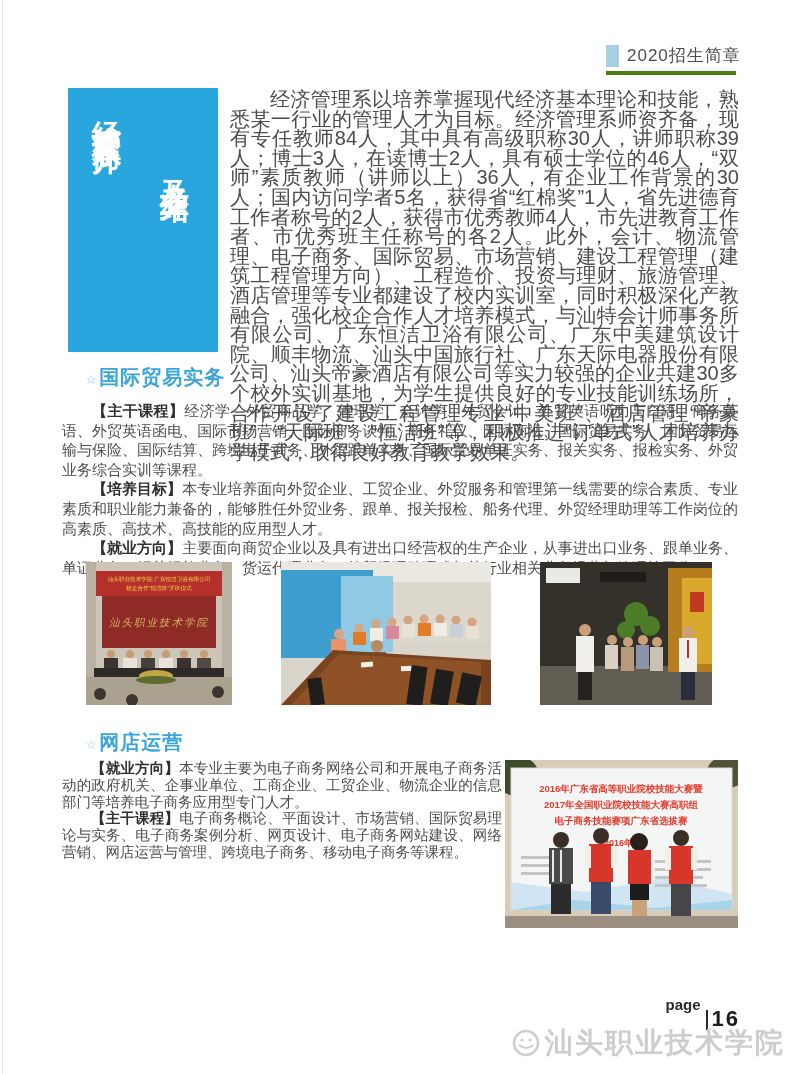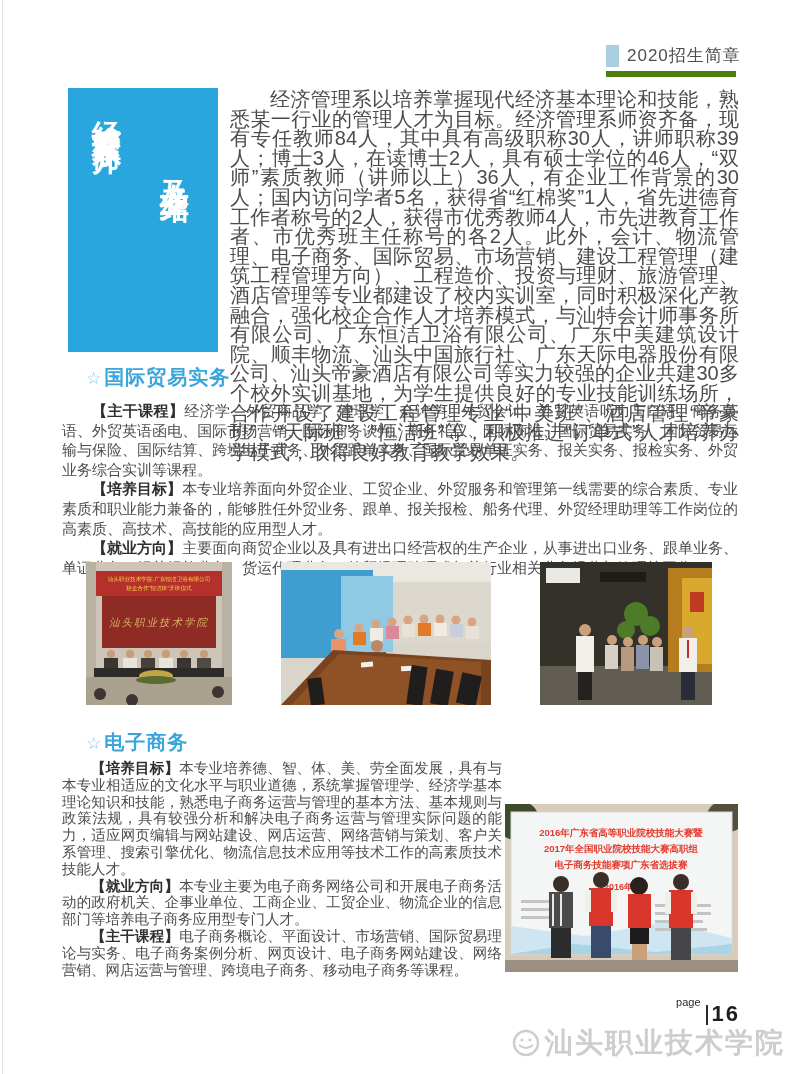--- a/index.html
+++ b/index.html
@@ -3,58 +3,58 @@
 <meta charset="utf-8">
 <style>
   html,body{margin:0;padding:0;background:#ffffff;}
   .page{
     position:relative;width:799px;height:1074px;background:#ffffff;overflow:hidden;
     font-family:"Liberation Sans",sans-serif;color:#4a4a4a;
   }
   .edge-line{position:absolute;left:2px;top:0;width:1px;height:1074px;background:#e2e2e2;}
 
   
-  .hdr{position:absolute;left:606px;top:44px;width:130px;border-bottom:6px solid #4d7c0f;padding-bottom:4px;display:flex;align-items:center;}
+  .hdr{position:absolute;left:606px;top:44px;width:130px;border-bottom:4px solid #4d7c0f;padding-bottom:4px;display:flex;align-items:center;}
   .hdr-sq{width:13px;height:22px;background:#a9cfe3;margin-right:8px;flex-shrink:0;}
   .hdr-txt{font-size:17px;color:#4e4e4e;letter-spacing:1px;white-space:nowrap;}
 
   
   .blue-box{position:absolute;left:68px;top:88px;width:150px;height:264px;background:#2aa6de;}
   .vtxt{position:absolute;writing-mode:vertical-rl;text-orientation:upright;color:#ffffff;
         font-weight:bold;font-size:29px;letter-spacing:4px;line-height:1;}
   .vtxt.c1{left:24px;top:10px;}
   .vtxt.c2{left:92px;top:68px;}
   .intro-p{position:absolute;left:230px;top:90px;width:509px;font-size:20px;line-height:19.6px;
            text-align:justify;text-indent:2em;color:#4c4c4c;margin:0;}
 
   
-  .sec-title{position:absolute;font-size:20px;font-weight:bold;color:#3aa5da;letter-spacing:1px;}
+  .sec-title{position:absolute;font-size:20px;font-weight:bold;color:#3aa5da;letter-spacing:1px;font-family:Liberation Mono, monospace;}
   .sec-title .star{color:#8ac7e6;font-size:17px;margin-right:2px;font-weight:normal;}
   .t1{left:86px;top:364px;}
   .t2{left:86px;top:729px;}
 
   .body-block{position:absolute;left:62px;width:676px;}
   .b1{top:401px;}
   .para{margin:0;font-size:15px;line-height:19.6px;text-align:justify;text-indent:2em;color:#4c4c4c;}
   .para b{color:#2f2f2f;}
 
   
   .photo-row{position:absolute;left:86px;top:562px;width:626px;height:143px;display:flex;justify-content:space-between;}
   .photo-row svg{display:block;}
 
   
   .sec2{position:absolute;left:62px;top:760px;width:676px;display:flex;}
   .sec2-left{width:440px;}
   .sec2-left .para{font-size:14.5px;line-height:16.8px;}
-  .sec2-right{margin-left:auto;width:233px;margin-top:44px;}
+  .sec2-right{margin-left:auto;width:233px;}
   .caption{margin-top:9px;text-align:center;font-size:14px;color:#3a3a3a;letter-spacing:1px;}
 
   
   .pageno{position:absolute;top:996px;right:59px;display:flex;align-items:flex-end;}
-  .pageno .pl{font-size:11px;font-weight:normal;color:#2a2a2a;margin-right:5px;margin-bottom:17px;}
+  .pageno .pl{font-size:15px;font-weight:bold;color:#2a2a2a;margin-right:5px;margin-bottom:17px;}
   .pageno .bar{width:2px;height:20px;background:#2a2a2a;margin-right:4px;}
   .pageno .pn{font-size:22px;font-weight:bold;color:#1d1d1d;letter-spacing:2px;line-height:1;}
   .logo{position:absolute;top:1024px;right:14px;display:flex;align-items:center;color:#cdcdcd;}
   .logo-txt{font-size:28px;font-weight:bold;letter-spacing:2px;color:#cdcdcd;}
   .logo-ico{margin-right:4px;}
 </style>
 </head>
 <body>
 
 <div class="page">
@@ -185,26 +185,25 @@
           <rect x="110" y="85" width="13" height="24" fill="#c9c2b4"></rect>
         <circle cx="148" cy="70" r="6" fill="#caa07b"></circle>
         <rect x="139" y="76" width="18" height="34" fill="#f0efe9"></rect>
         <line x1="148" y1="78" x2="148" y2="96" stroke="#b5302a" stroke-width="2"></line>
         <rect x="141" y="110" width="14" height="28" fill="#2a2e3a"></rect>
       </g>
     </svg>
   </div>
 
   <div class="sec-title t2">
-    <span class="star">☆</span><span>电子商务</span>
+    <span class="star">☆</span><span>网店运营</span>
   </div>
 
   <div class="sec2">
     <div class="sec2-left">
-      <p class="para"><b>【培养目标】</b><span>本专业培养德、智、体、美、劳全面发展，具有与本专业相适应的文化水平与职业道德，系统掌握管理学、经济学基本理论知识和技能，熟悉电子商务运营与管理的基本方法、基本规则与政策法规，具有较强分析和解决电子商务运营与管理实际问题的能力，适应网页编辑与网站建设、网店运营、网络营销与策划、客户关系管理、搜索引擎优化、物流信息技术应用等技术工作的高素质技术技能人才。</span></p>
       <p class="para"><b>【就业方向】</b><span>本专业主要为电子商务网络公司和开展电子商务活动的政府机关、企事业单位、工商企业、工贸企业、物流企业的信息部门等培养电子商务应用型专门人才。</span></p>
       <p class="para"><b>【主干课程】</b><span>电子商务概论、平面设计、市场营销、国际贸易理论与实务、电子商务案例分析、网页设计、电子商务网站建设、网络营销、网店运营与管理、跨境电子商务、移动电子商务等课程。</span></p>
     </div>
     <div class="sec2-right">
       
       <svg width="233" height="168" viewBox="0 0 233 168">
         <rect width="233" height="168" fill="#d8ccb8"></rect>
         <ellipse cx="12" cy="16" rx="22" ry="20" fill="#3f4c2c"></ellipse>
         <ellipse cx="222" cy="12" rx="20" ry="16" fill="#55503c"></ellipse>
         <rect x="6" y="8" width="221" height="142" fill="#f4f6f6" stroke="#d8d8d8"></rect>

